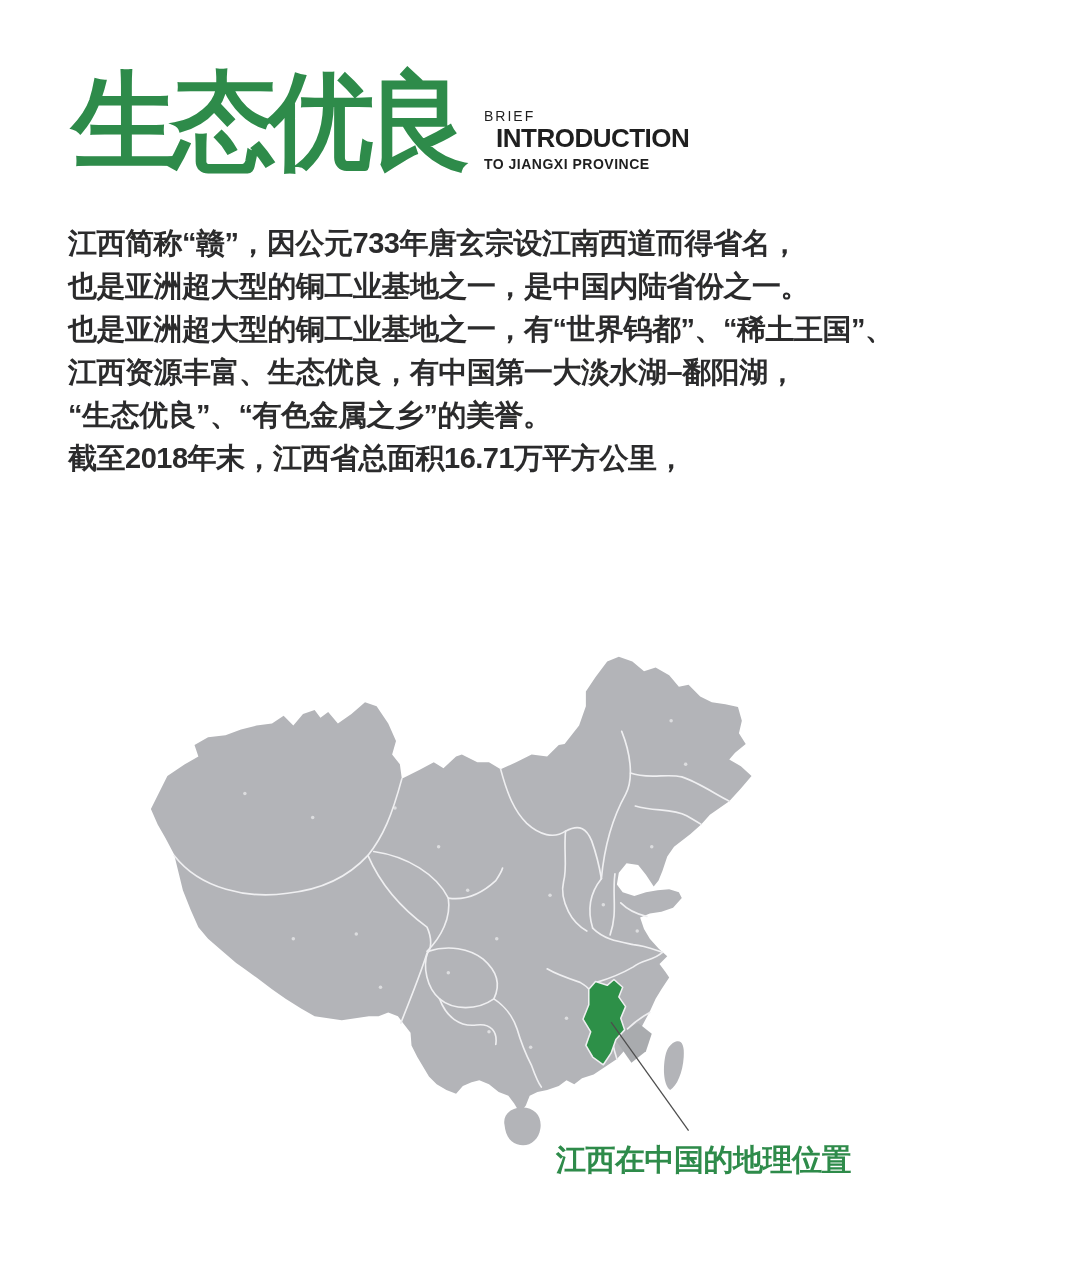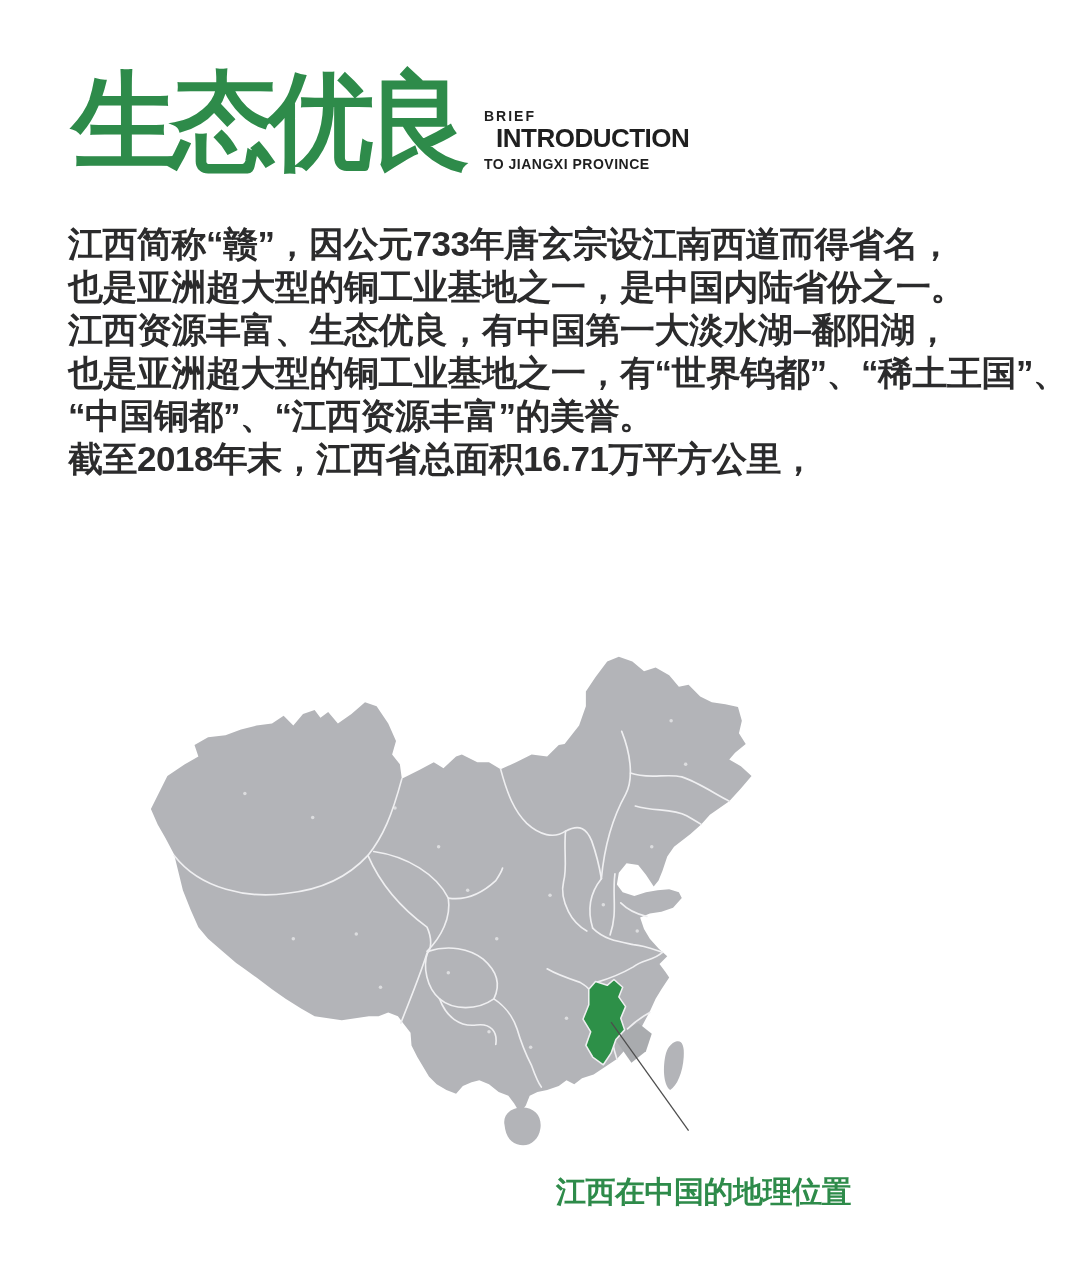--- a/index.html
+++ b/index.html
@@ -9,58 +9,58 @@
     font-family:"Liberation Sans","DejaVu Sans",sans-serif;
   }
   .page{position:absolute;inset:0;}
   
   .title-cn{
     position:absolute;left:72px;top:58px;margin:0;
     font-size:106px;line-height:1.2;font-weight:bold;
     letter-spacing:-8px;white-space:nowrap;
   }
   .subtitle{position:absolute;left:484px;top:108px;color:#1f1f1f;}
-  .sub-brief{font-size:14px;font-weight:bold;letter-spacing:2px;line-height:16px;}
+  .sub-brief{font-size:14px;font-weight:normal;letter-spacing:2px;line-height:16px;}
   .sub-main{font-size:26px;font-weight:bold;letter-spacing:-0.5px;line-height:29px;margin-left:12px;}
   .sub-tail{font-size:14px;font-weight:bold;letter-spacing:0.5px;line-height:22px;}
   
   .intro{
     position:absolute;left:68px;top:222px;width:900px;
-    color:#2b2b2c;font-size:35px;font-weight:bold;
+    color:#2b2b2c;font-size:29px;font-weight:bold;
     line-height:43px;letter-spacing:-0.5px;
   }
   .intro .line{white-space:nowrap;}
   
   .map-figure{position:absolute;left:148px;top:648px;margin:0;width:640px;height:520px;}
   .map-svg{position:absolute;left:0;top:0;width:620px;height:504px;}
   .map-caption{
     position:absolute;left:408px;top:492px;
-    font-size:30px;font-weight:bold;letter-spacing:-0.5px;white-space:nowrap;margin-top:32px;
+    font-size:30px;font-weight:bold;letter-spacing:-0.5px;white-space:nowrap;
   }
 </style>
 </head>
 <body>
 
 <div class="page">
 
   <header>
     <h1 class="title-cn" style="color: rgb(46, 139, 74);">生态优良</h1>
     <div class="subtitle">
       <div class="sub-brief">BRIEF</div>
       <div class="sub-main">INTRODUCTION</div>
       <div class="sub-tail">TO JIANGXI PROVINCE</div>
     </div>
   </header>
 
   <section class="intro">
     <div class="line">江西简称“赣”，因公元733年唐玄宗设江南西道而得省名，</div>
     <div class="line">也是亚洲超大型的铜工业基地之一，是中国内陆省份之一。</div>
+    <div class="line">也是亚洲超大型的铜工业基地之一，有“世界钨都”、“稀土王国”、</div>
     <div class="line">江西资源丰富、生态优良，有中国第一大淡水湖–鄱阳湖，</div>
-    <div class="line">也是亚洲超大型的铜工业基地之一，有“世界钨都”、“稀土王国”、</div>
-    <div class="line">“中国铜都”、“江西资源丰富”的美誉。</div>
+    <div class="line">“生态优良”、“有色金属之乡”的美誉。</div>
     <div class="line">截至2018年末，江西省总面积16.71万平方公里，</div>
   </section>
 
   <figure class="map-figure">
     <svg class="map-svg" viewBox="0 0 640 520" preserveAspectRatio="none">
 
       <path d="M3,166 L12,148 L20,132 L38,120 L52,112 L48,100 L62,92 L80,90 L96,84 L112,80
                L128,78 L140,70 L150,80 L160,68 L172,64 L178,72 L186,66 L196,78 L210,68 L224,56
                L236,60 L248,78 L256,96 L252,110 L260,120 L262,135 L280,126 L295,118 L305,124
                L318,112 L324,110 L340,118 L352,118 L364,125 L380,118 L396,110 L412,112 L424,100

